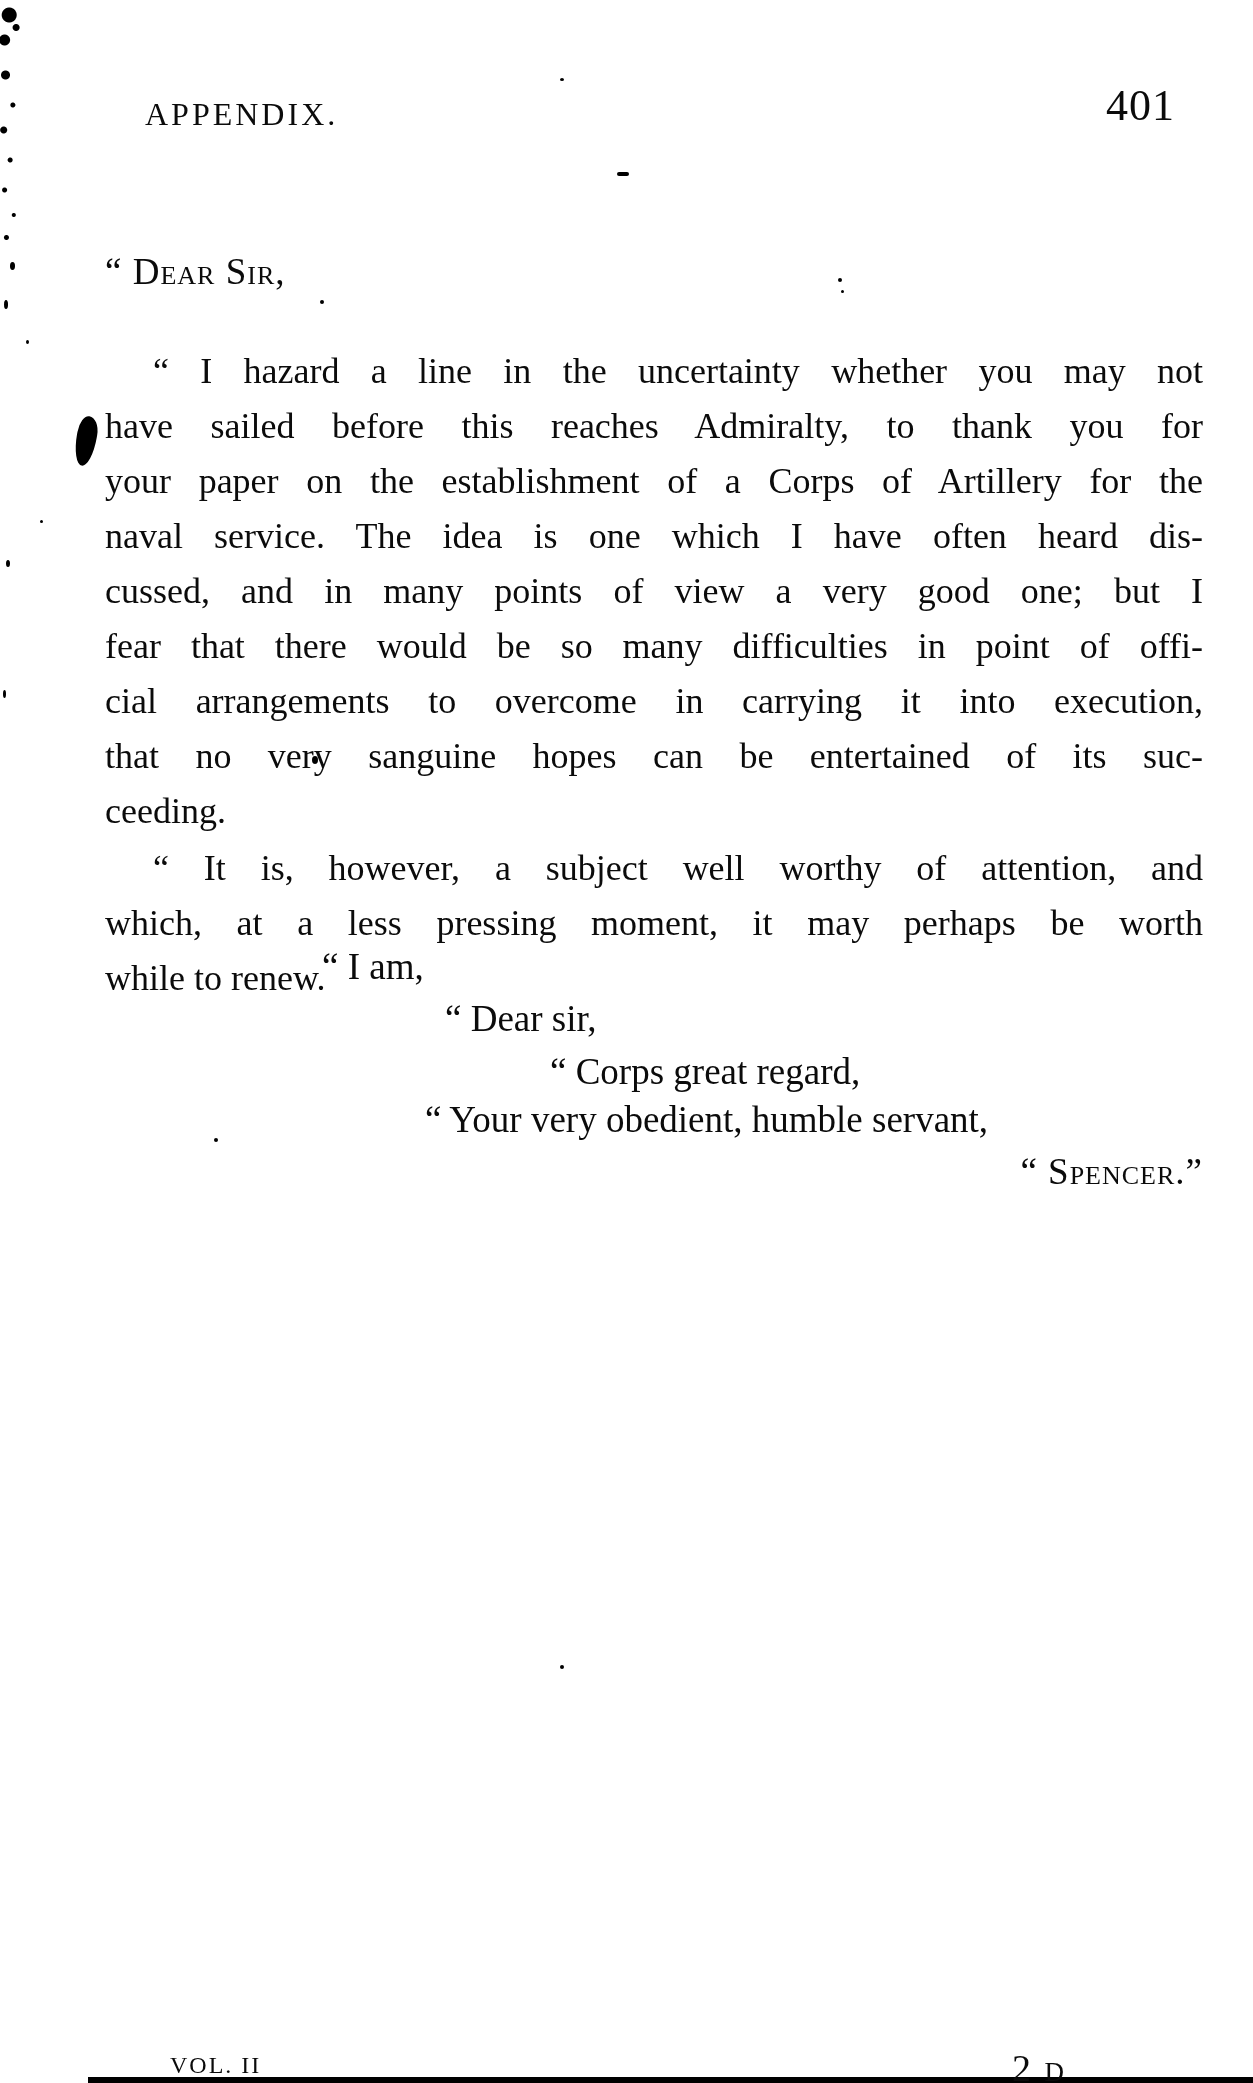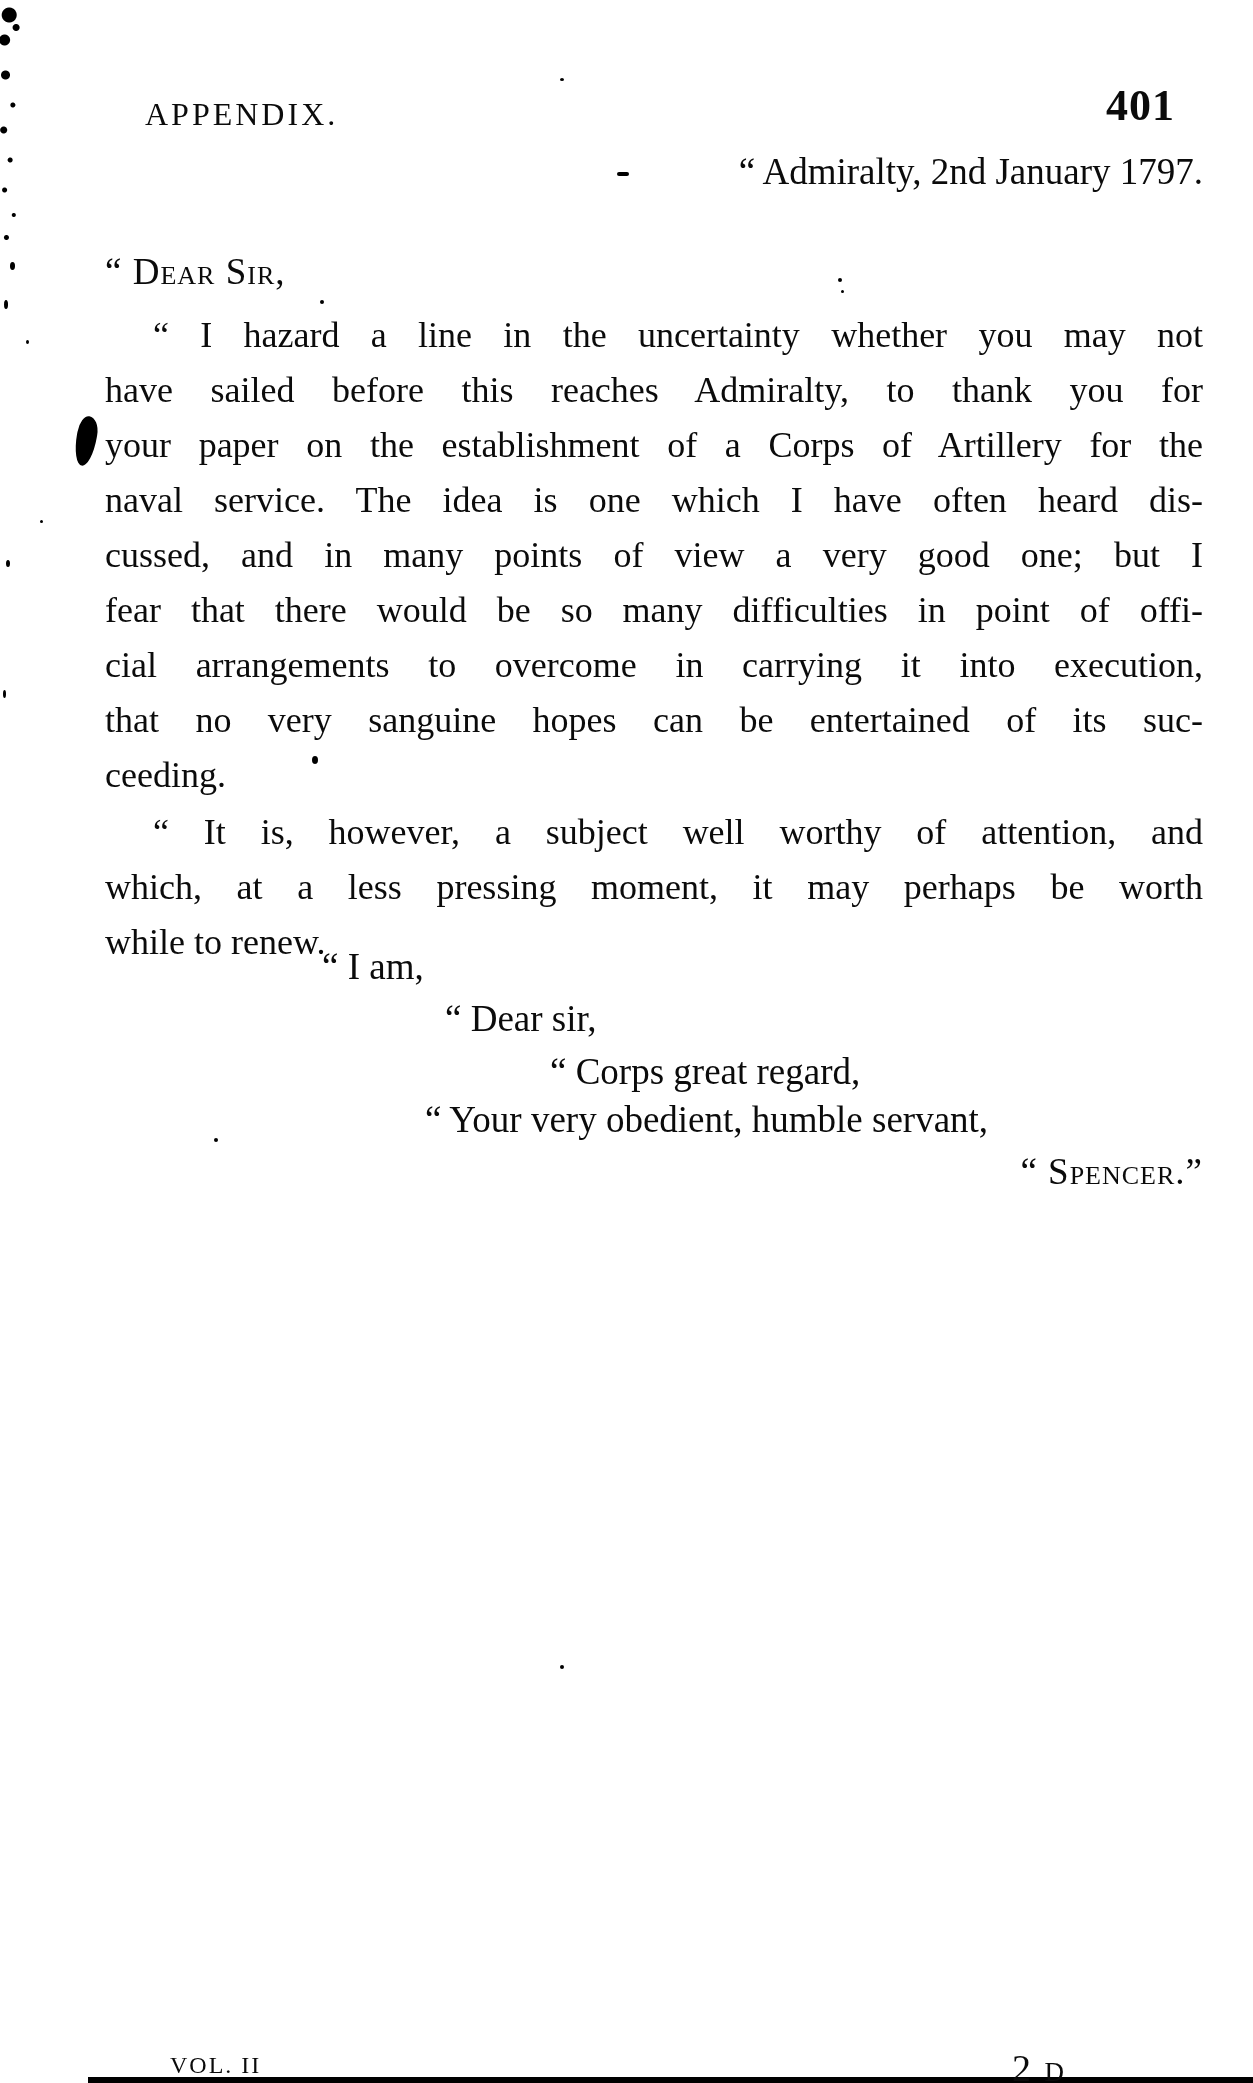--- a/index.html
+++ b/index.html
@@ -13,35 +13,35 @@
   }
   .col { position:absolute; left:105px; width:1098px; }
 
   .running-head {
     top:96px; text-align:left;
     font-size:32px; letter-spacing:3px;
     padding-left:40px;
   }
   .page-number {
     position:absolute; top:80px; right:78px;
-    font-size:44px; font-weight:bold; letter-spacing:1px;
+    font-size:44px; font-weight:normal; letter-spacing:1px;
   }
 
   .dateline { top:150px; text-align:right; font-size:37px; padding-right:2px; }
   .salutation { top:250px; font-size:37px; }
 
   .smallcaps { font-variant:small-caps; letter-spacing:1px; }
 
   .jline {
     font-size:36px; line-height:55px; height:55px;
     text-align:justify; text-align-last:justify;
     white-space:normal;
   }
   .jline.endline { text-align-last:left; }
-  .indent { text-indent:48px; }
+  .indent { text-indent:48px;margin-top:36px; }
 
   .closing { position:absolute; font-size:37px; }
   .signature { top:1150px; text-align:right; font-size:37px; padding-right:8px; }
   .addressee { top:1194px; font-size:37px; }
 
   .footer-vol {
     position:absolute; left:170px; top:2052px;
     font-size:24px; letter-spacing:2px;
   }
   .footer-mark {
@@ -95,21 +95,20 @@
   <span class="speck" style="left:320px; top:300px; width:4px; height:4px;"></span>
   <span class="speck" style="left:312px; top:756px; width:6px; height:8px;"></span>
   <span class="speck" style="left:214px; top:1138px; width:4px; height:4px;"></span>
   <span class="speck" style="left:560px; top:1665px; width:4px; height:4px;"></span>
   <div class="margin-blob"></div>
   <div class="edge-bar"></div>
 
   <div class="col running-head">APPENDIX.</div>
   <div class="page-number">401</div>
 
-  <div class="col dateline">“ Admiralty, 2nd January 1797.</div>
 
   <div class="col salutation smallcaps">“ Dear Sir,</div>
 
   <div class="col" style="top:308px;">
     <div class="jline indent">“ I hazard a line in the uncertainty whether you may not</div>
     <div class="jline">have sailed before this reaches Admiralty, to thank you for</div>
     <div class="jline">your paper on the establishment of a Corps of Artillery for the</div>
     <div class="jline">naval service.  The idea is one which I have often heard dis-</div>
     <div class="jline">cussed, and in many points of view a very good one; but I</div>
     <div class="jline">fear that there would be so many difficulties in point of offi-</div>

